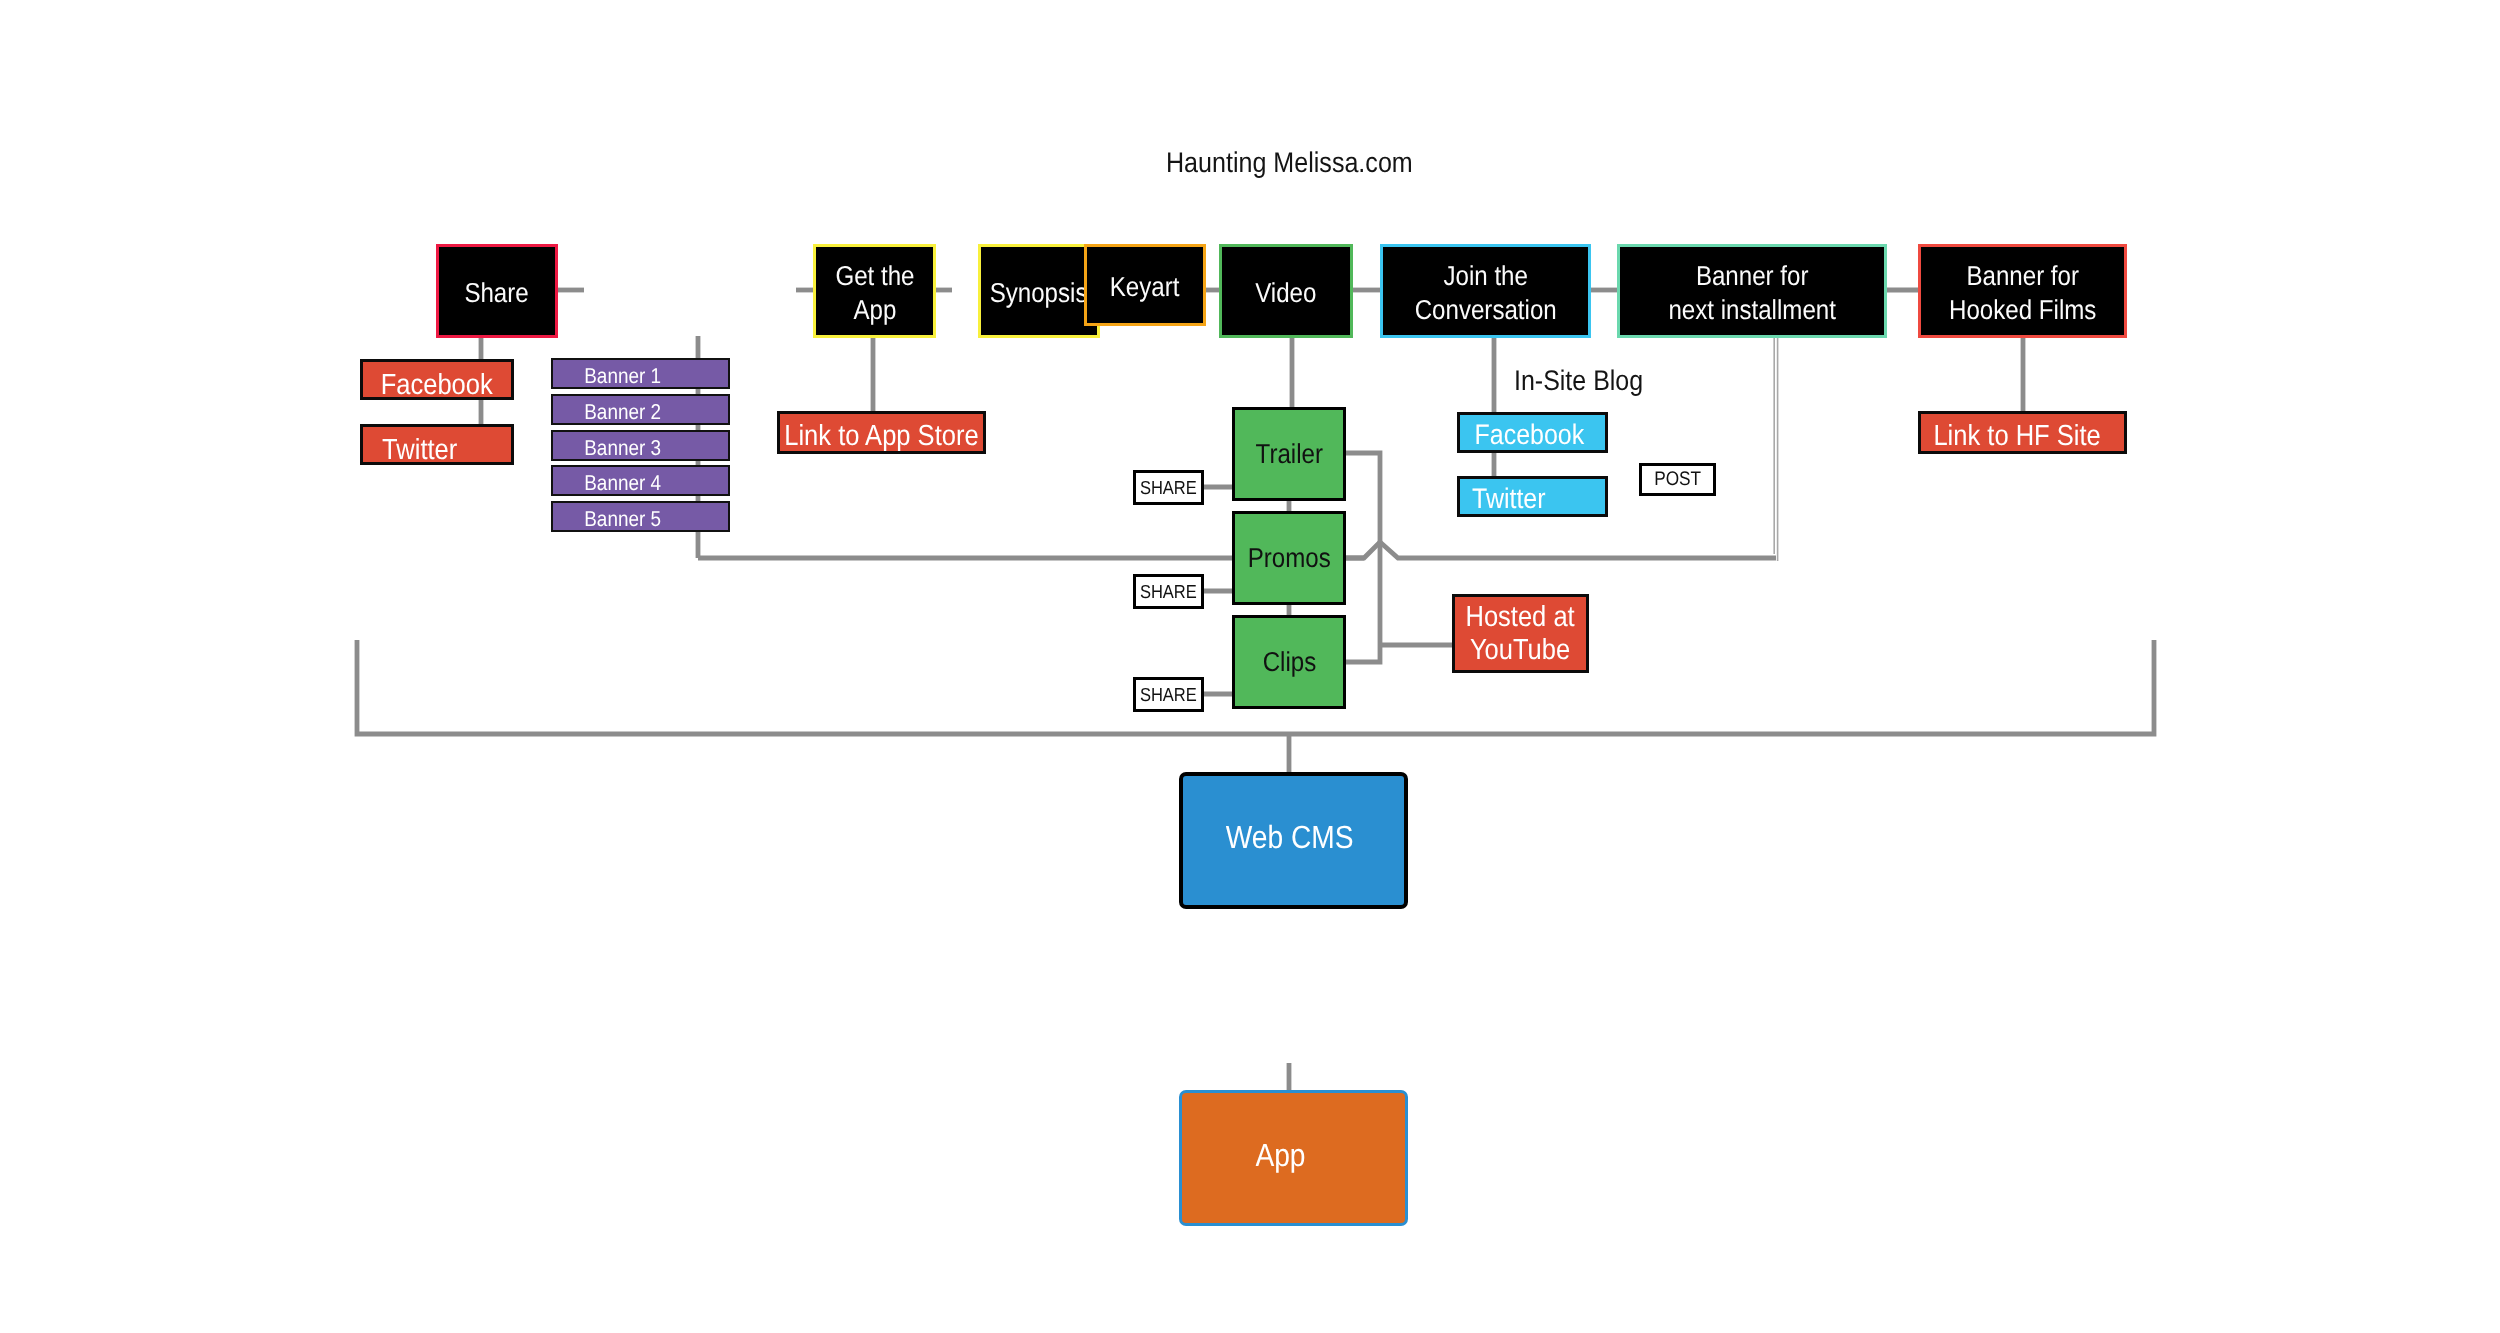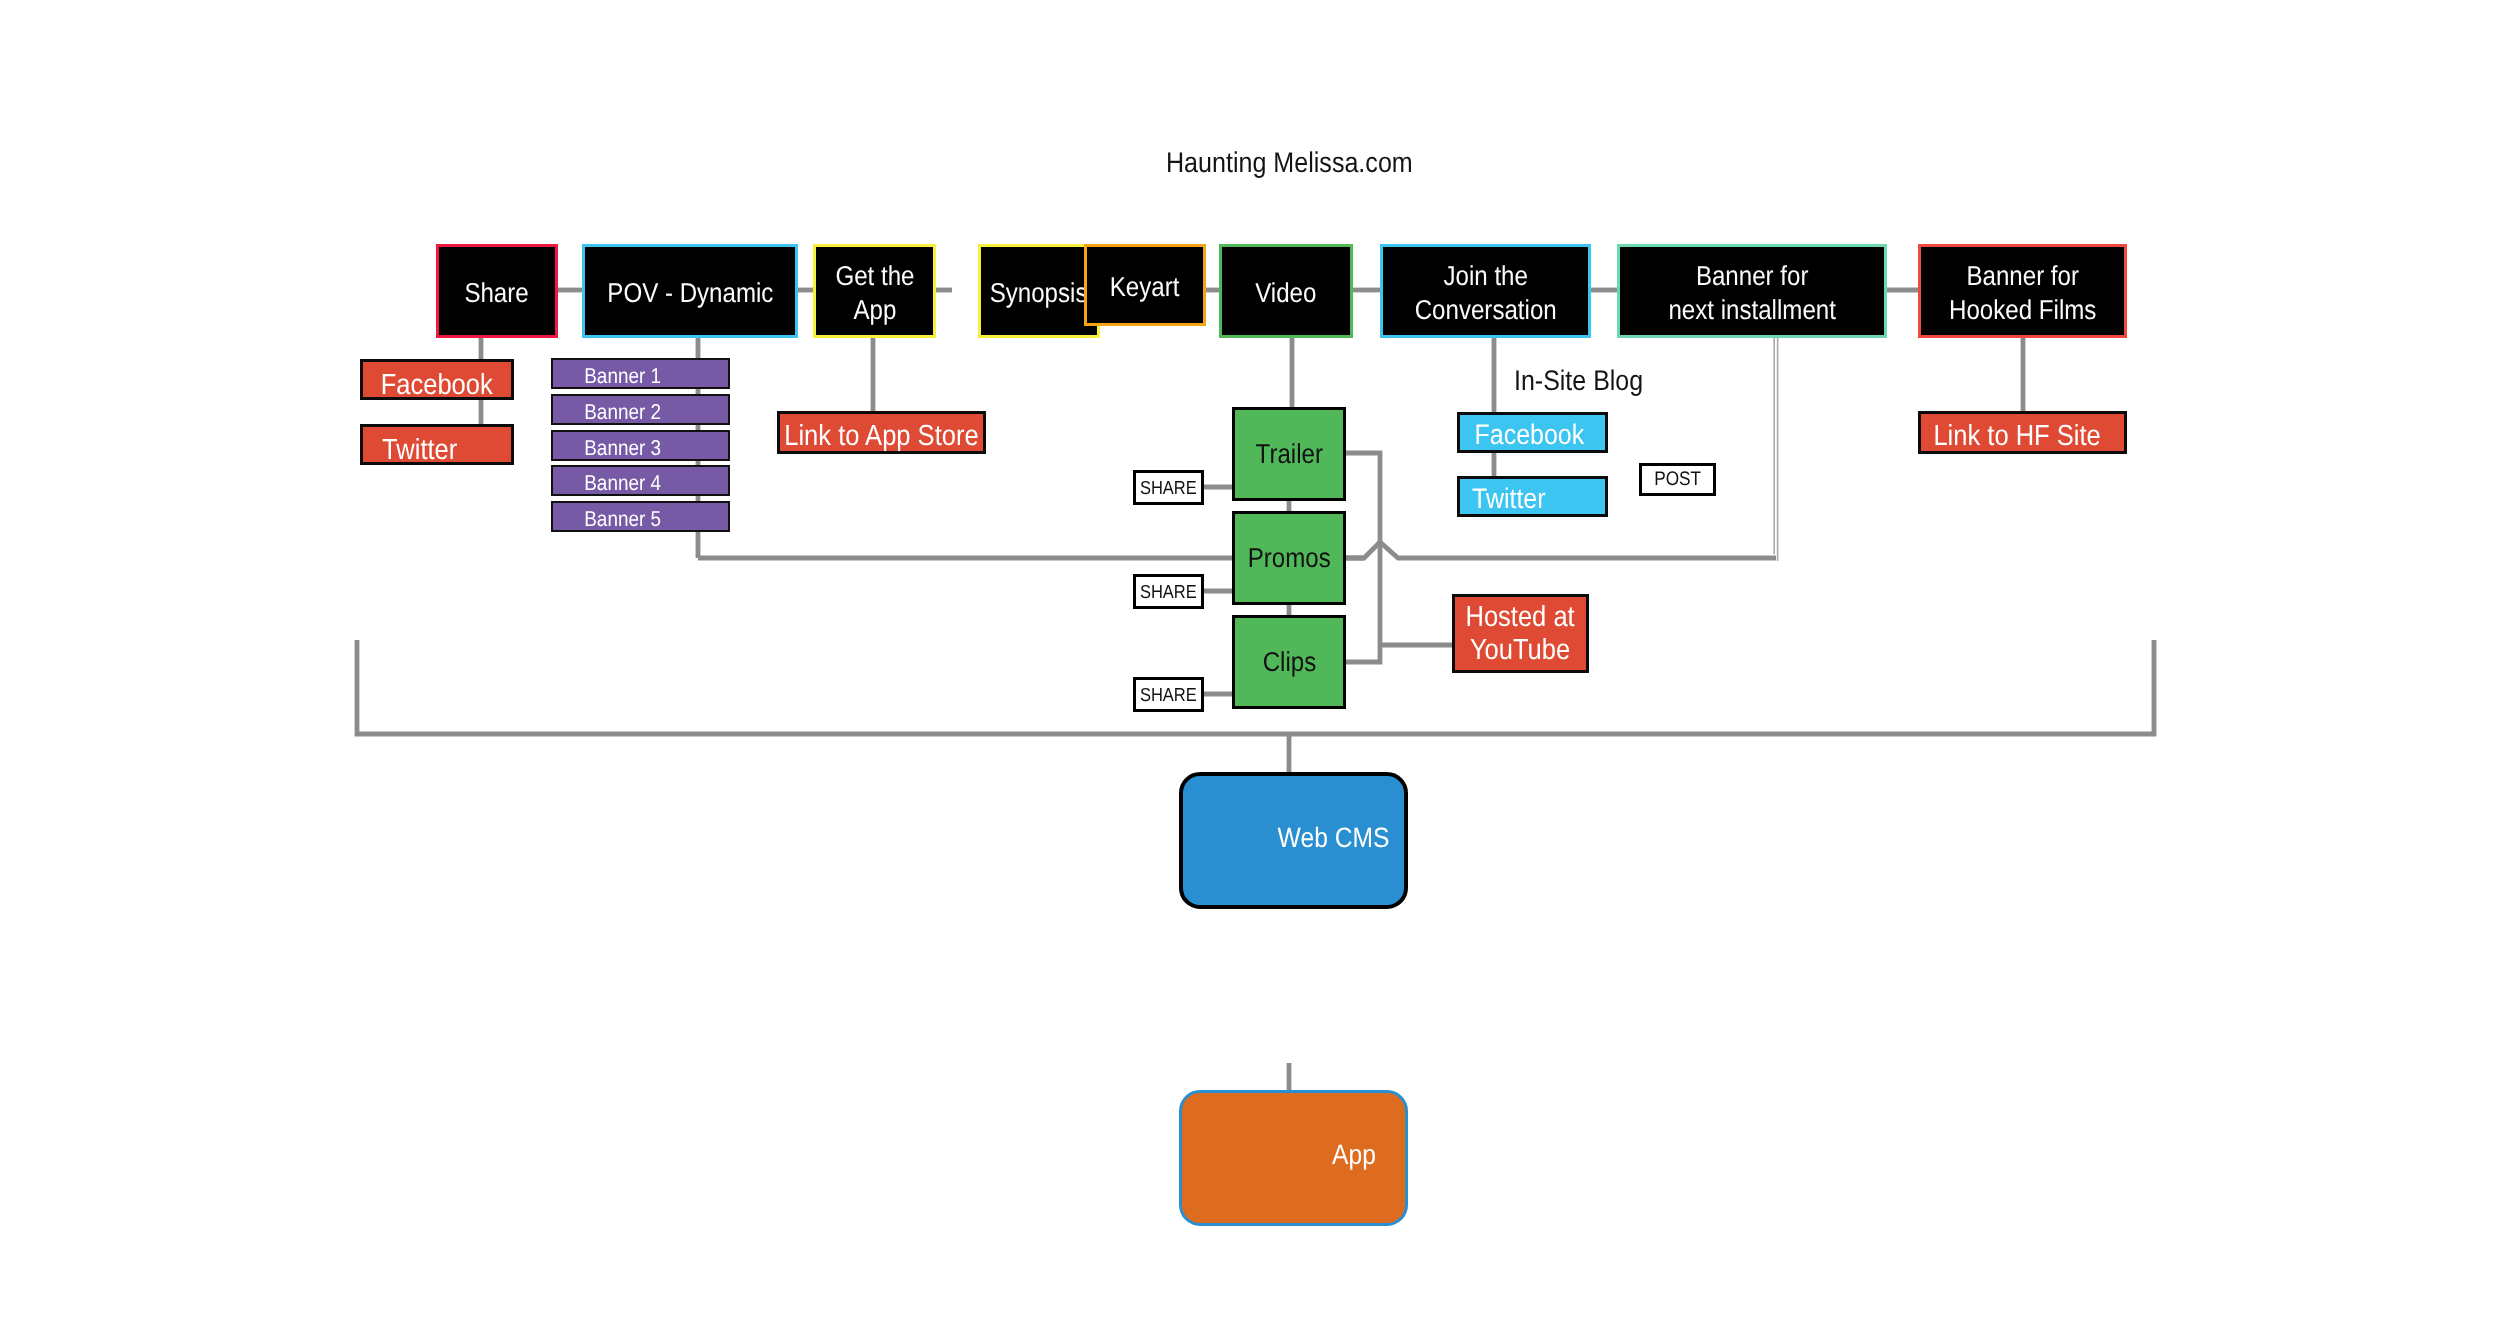--- a/index.html
+++ b/index.html
@@ -36,21 +36,21 @@
   .purplebox{background:var(--purple);color:#fff;border:2.6px solid #111;
              font-size:21.5px;justify-content:flex-start;padding-left:26px;}
   .purplebox span{position:relative;top:3px;}
   .greenbox{background:var(--green);color:#111;border:3px solid #000;font-size:27.4px;}
   .cyanbox{background:var(--cyan);color:#fff;border:3px solid #0b0b0b;
            font-size:28.4px;justify-content:flex-start;padding-left:7px;}
   .cyanbox span{position:relative;top:3px;}
   
   .whitebox{background:#fff;color:#111;border:3px solid #000;font-size:18.8px;}
   .postbox{font-size:19.6px;}
-  .roundbox{border-radius:21px;color:#fff;font-size:28px;border-style:solid;border-width:4px;justify-content:flex-end;}
+  .roundbox{border-radius:7px;color:#fff;font-size:32px;border-style:solid;border-width:4px;}
   #node-app-box{border-width:3.3px;}
   
   .roundbox{padding-right:7px;}
   .roundbox span{position:relative;top:-3px;}
   #node-app-box{padding-right:26px;}
 </style>
 </head>
 <body>
 
 <div id="stage">
@@ -96,23 +96,20 @@
     <line x1="1777.6" y1="338" x2="1777.6" y2="561"></line>
   </g>
 </svg>
 
 <div class="plaintext" id="title">Haunting Melissa.com</div>
 <div class="plaintext" id="insite">In-Site Blog</div>
 
 <div class="node blackbox" style="left:436px;top:244px;width:122px;height:94px;border-color:var(--b0)">
   <span>Share</span>
     </div>
-<div class="node blackbox" style="left:582px;top:244px;width:216px;height:94px;border-color:var(--b1)">
-  <span>POV - Dynamic</span>
-    </div>
 <div class="node blackbox" style="left:813px;top:244px;width:123px;height:94px;border-color:var(--b2)">
   <span>Get the
 App</span>
     </div>
 <div class="node blackbox" style="left:978px;top:244px;width:122px;height:94px;border-color:var(--b3)">
   <span>Synopsis</span>
     </div>
 <div class="node blackbox" style="left:1084px;top:244px;width:122px;height:82px;border-color:var(--b4)">
   <span>Keyart</span>
     </div>

